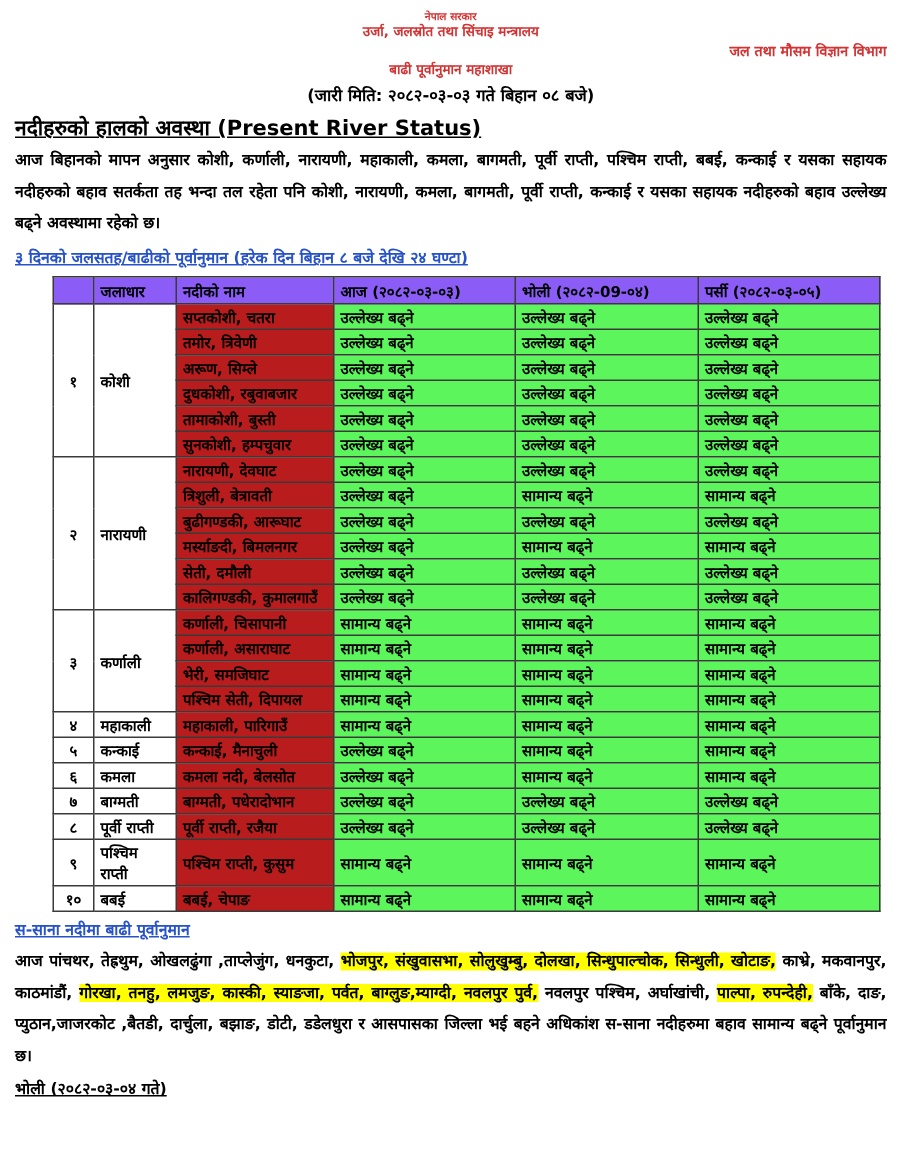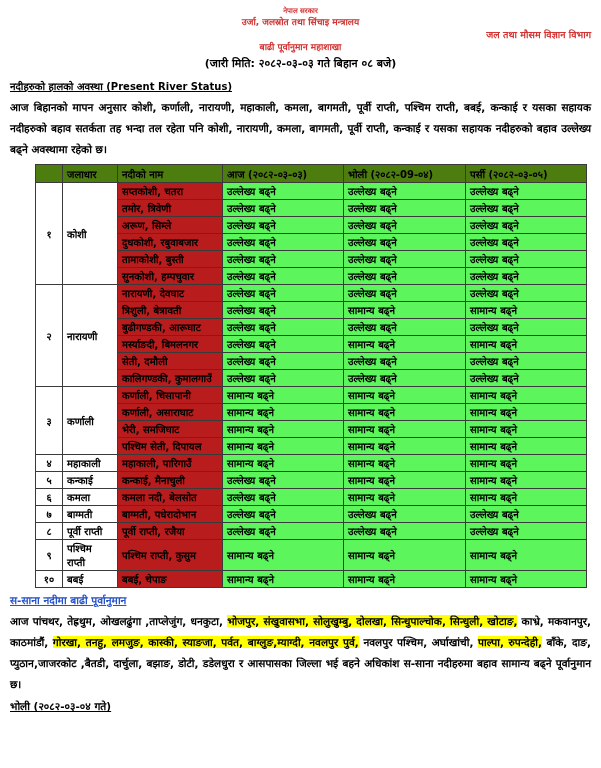--- a/index.html
+++ b/index.html
@@ -10,32 +10,32 @@
   
   .hdr { text-align: center; }
   .hdr .gov      { font-size: 7px;  font-weight: bold; color: #d23434; line-height: 9px; }
   .hdr .ministry { font-size: 9px;  font-weight: bold; color: #d23434; line-height: 12px; }
   .hdr .dept     { font-size: 9.5px;font-weight: bold; color: #d23434; line-height: 13px; text-align: right; }
   .hdr .division { font-size: 9px;  font-weight: bold; color: #d23434; line-height: 12px; }
   .hdr .title    { font-size: 13px; font-weight: bold; color: #2853c8; text-decoration: underline; margin-top: 4px; line-height: 17px; }
   .hdr .issued   { font-size: 11px; font-weight: bold; color: #000; margin-top: 3px; line-height: 15px; }
 
   
-  .h-black { font-size: 10px; font-weight: bold; text-decoration: underline; margin-top: 8px; line-height: 15px; }
+  .h-black { font-size: 14px; font-weight: bold; text-decoration: underline; margin-top: 8px; line-height: 15px; }
   .h-blue  { font-size: 10.5px; font-weight: bold; color: #2853c8; text-decoration: underline; margin-top: 5px; line-height: 15px; }
   .h-sub   { font-size: 10.5px; font-weight: bold; color: #000; text-decoration: underline; margin-top: 3px; line-height: 16px; }
 
   
   .para { font-size: 10.5px; font-weight: 600; text-align: justify; line-height: 21px; margin-top: 3px; }
 
   
   table.forecast { border-collapse: collapse; margin-left: 25px; margin-top: 4px; width: 551px;
                    font-size: 10px; font-weight: 600; table-layout: fixed; }
   table.forecast th, table.forecast td { border: 1px solid #3a3a3a; padding: 1px 4px; text-align: left; vertical-align: middle; }
-  table.forecast th { height: 18px; font-weight: bold; background: #4d7c0f; }
+  table.forecast th { height: 18px; font-weight: bold; background: #8b5cf6; }
   table.forecast td { height: 16.5px; }
   table.forecast .sn    { width: 27px; text-align: center; }
   table.forecast .basin { width: 55px; }
   table.forecast .river { width: 105px; background: #b91c1c; }
   table.forecast .fc    { width: 121px; background: #5cf55c; }
   col.c-sn { width: 27px; } col.c-basin { width: 55px; } col.c-river { width: 105px; }
   col.c-d1 { width: 121px; } col.c-d2 { width: 122px; } col.c-d3 { width: 121px; }
 
   .hl { background: #ffff00; }
 </style>
@@ -48,20 +48,21 @@
     <div class="gov">नेपाल सरकार</div>
     <div class="ministry">उर्जा, जलस्रोत तथा सिंचाइ मन्त्रालय</div>
     <div class="dept">जल तथा मौसम विज्ञान विभाग</div>
     <div class="division">बाढी पूर्वानुमान महाशाखा</div>
     <div class="issued">(जारी मिति: २०८२-०३-०३ गते बिहान ०८ बजे)</div>
   </div>
 
   <div class="h-black">नदीहरुको हालको अवस्था (Present River Status)</div>
   <div class="para">आज बिहानको मापन अनुसार कोशी, कर्णाली, नारायणी, महाकाली, कमला, बागमती, पूर्वी राप्ती, पश्चिम राप्ती, बबई, कन्काई र यसका सहायक नदीहरुको बहाव सतर्कता तह भन्दा तल रहेता पनि कोशी, नारायणी, कमला, बागमती, पूर्वी राप्ती, कन्काई र यसका सहायक नदीहरुको बहाव उल्लेख्य बढ्ने अवस्थामा रहेको छ।</div>
 
+  <div class="h-blue">३ दिनको जलसतह/बाढीको पूर्वानुमान (हरेक दिन बिहान ८ बजे देखि २४ घण्टा)</div>
 
   <table class="forecast">
     <colgroup>
       <col class="c-sn">
         <col class="c-basin">
         <col class="c-river">
       <col class="c-d1">
         <col class="c-d2">
         <col class="c-d3">
     </colgroup>

